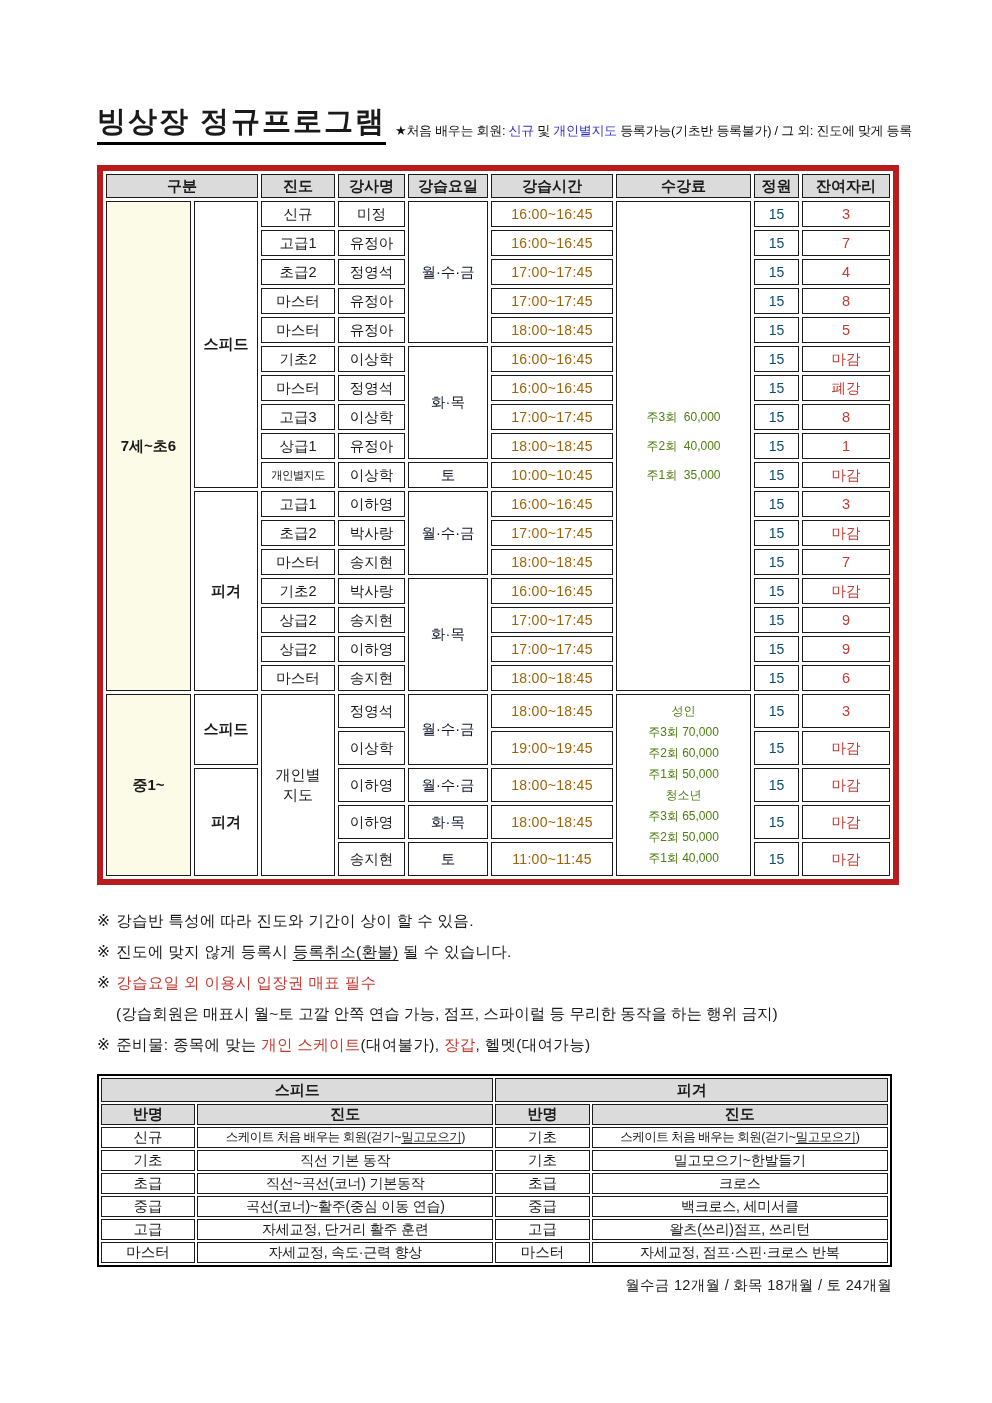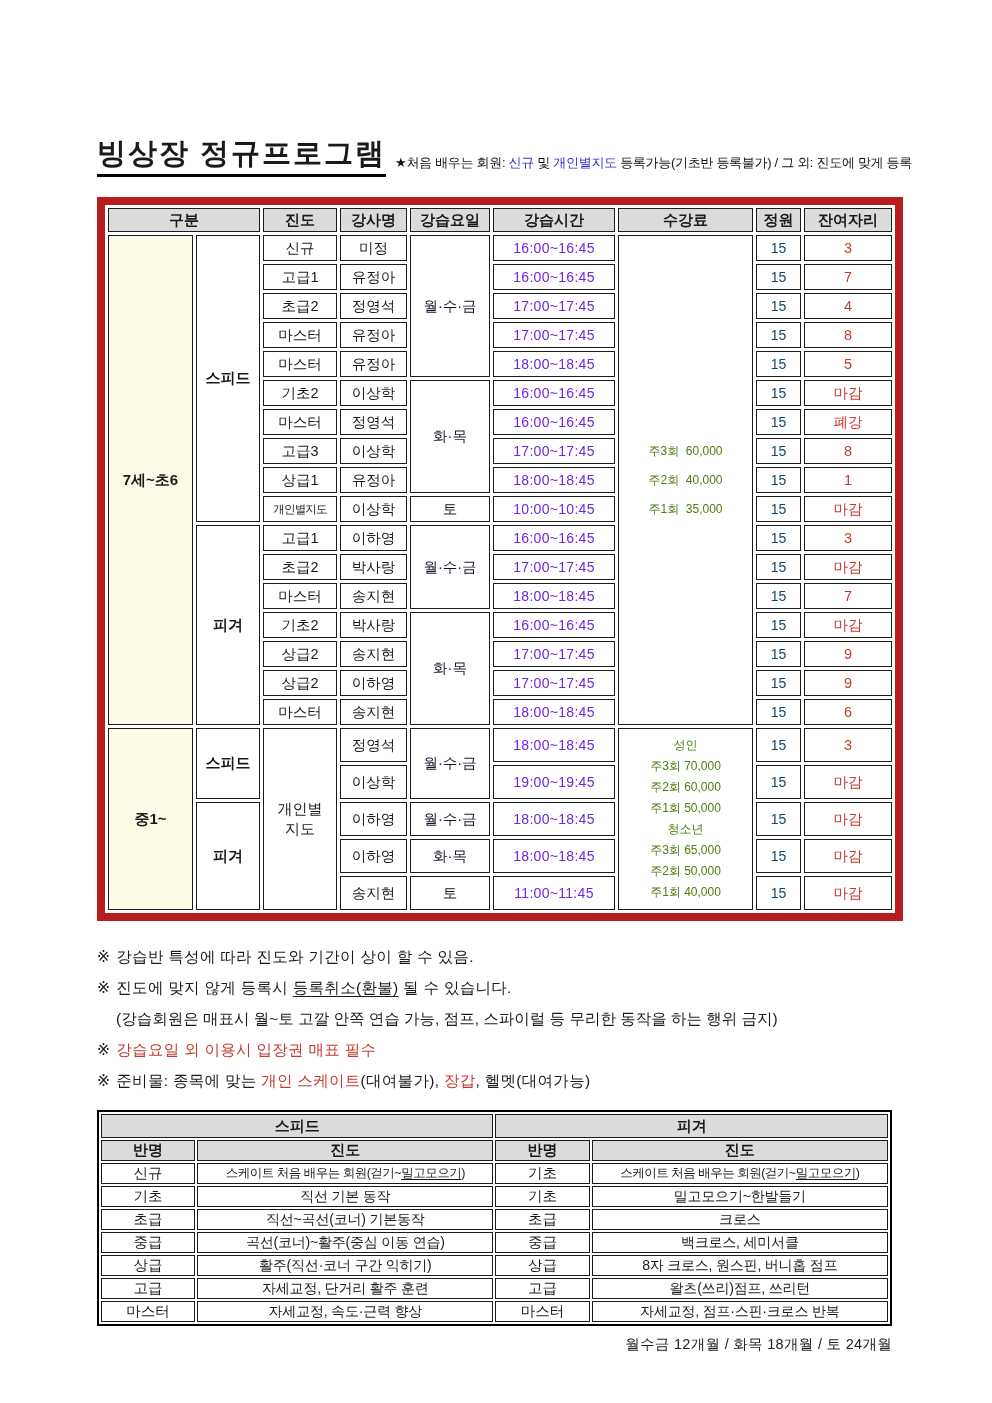--- a/index.html
+++ b/index.html
@@ -4,48 +4,48 @@
 <style>
   * { box-sizing: border-box; margin: 0; padding: 0; }
   body {
     width: 992px; height: 1403px; margin: 0; background: #ffffff;
     font-family: "Liberation Sans", "DejaVu Sans", sans-serif;
     color: #1a1a1a; overflow: hidden;
   }
   .page { position: relative; width: 992px; min-height: 1403px; padding: 103px 100px 0 97px; }
 
   
-  .title-row { display: flex; align-items: flex-end; white-space: nowrap; margin-top: 32px; }
+  .title-row { display: flex; align-items: flex-end; white-space: nowrap; }
   .doc-title {
     font-size: 29px; font-weight: bold; letter-spacing: 2px;
     border-bottom: 3px solid #000; padding-bottom: 3px; line-height: 1.25;
   }
   .title-note { font-size: 13px; margin-left: 9px; padding-bottom: 5px; letter-spacing: -0.3px; color: #111; }
   .blue { color: #2e2ed0; }
 
   
   table.main-tbl {
     margin-top: 20px; width: 680px; table-layout: fixed;
     border-collapse: separate; border-spacing: 3px;
-    border: 8px solid #b91c1c; background: #fff;
+    border: 6px solid #b91c1c; background: #fff;
   }
   table.main-tbl th, table.main-tbl td {
     border: 1.5px solid #1b1b1b; text-align: center; vertical-align: middle;
     padding: 0; overflow: hidden;
   }
   table.main-tbl th { background: #dbdbdb; font-size: 15px; font-weight: bold; }
   tr.hh  { height: 24px; }
   tr.h1  { height: 26px; }
   tr.h2  { height: 34px; }
   td.grp { background: #fbfbe8; font-weight: bold; font-size: 15px; }
   td.sec { font-weight: bold; font-size: 15px; }
   td.lvl, td.tch { font-size: 14.5px; }
   td.sm  { font-size: 11.5px; letter-spacing: -0.8px; }
   td.day { font-size: 14.5px; color: #0f172a; }
-  td.time { font-size: 14px; color: #6d28d9; letter-spacing: 0.3px; }
+  td.time { font-size: 14px; color: #a16207; letter-spacing: 0.3px; }
   td.cap { font-size: 14px; color: #0c4a6e; }
   td.seat { font-size: 14.5px; color: #c23a30; }
   td.fee { font-size: 12px; color: #4d7c0f; }
   td.fee .ln { display: block; white-space: pre; line-height: 29px; }
   td.fee2 .ln { line-height: 21px; }
   td.lvl2 span { display: inline-block; width: 52px; word-break: break-all; font-size: 15px; line-height: 20px; }
 
   
   .notes { margin-top: 20px; font-size: 15.5px; letter-spacing: 0.3px; }
   .note { line-height: 31px; white-space: nowrap; }
@@ -293,25 +293,25 @@
   </tbody>
     </table>
 
   <div class="notes">
     <div class="note">
       <span class="mk">※</span><span>강습반 특성에 따라 진도와 기간이 상이 할 수 있음.</span>
     </div>
     <div class="note">
       <span class="mk">※</span><span>진도에 맞지 않게 등록시 </span><span class="ul">등록취소(환불)</span><span> 될 수 있습니다.</span>
     </div>
+    <div class="note">
+      <span class="mk">※</span><span class="red">강습요일 외 이용시 입장권 매표 필수</span>
+    </div>
     <div class="note indent">
       <span>(강습회원은 매표시 월~토 고깔 안쪽 연습 가능, 점프, 스파이럴 등 무리한 동작을 하는 행위 금지)</span>
-    </div>
-    <div class="note">
-      <span class="mk">※</span><span class="red">강습요일 외 이용시 입장권 매표 필수</span>
     </div>
     <div class="note">
       <span class="mk">※</span><span>준비물: 종목에 맞는 </span><span class="red">개인 스케이트</span><span>(대여불가), </span><span class="red">장갑</span><span>, 헬멧(대여가능)</span>
     </div>
   </div>
 
   <table class="bot-tbl">
     <colgroup>
       <col style="width:94px">
         <col style="width:296px">
@@ -347,26 +347,20 @@
       <td class="cname">초급</td>
       <td class="prog">크로스</td>
     </tr>
     <tr class="btd">
       <td class="cname">중급</td>
       <td class="prog">곡선(코너)~활주(중심 이동 연습)</td>
       <td class="cname">중급</td>
       <td class="prog">백크로스, 세미서클</td>
     </tr>
     <tr class="btd">
-      <td class="cname">상급</td>
-      <td class="prog">활주(직선·코너 구간 익히기)</td>
-      <td class="cname">상급</td>
-      <td class="prog">8자 크로스, 원스핀, 버니홉 점프</td>
-    </tr>
-    <tr class="btd">
       <td class="cname">고급</td>
       <td class="prog">자세교정, 단거리 활주 훈련</td>
       <td class="cname">고급</td>
       <td class="prog">왈츠(쓰리)점프, 쓰리턴</td>
     </tr>
     <tr class="btd">
       <td class="cname">마스터</td>
       <td class="prog">자세교정, 속도·근력 향상</td>
       <td class="cname">마스터</td>
       <td class="prog">자세교정, 점프·스핀·크로스 반복</td>

